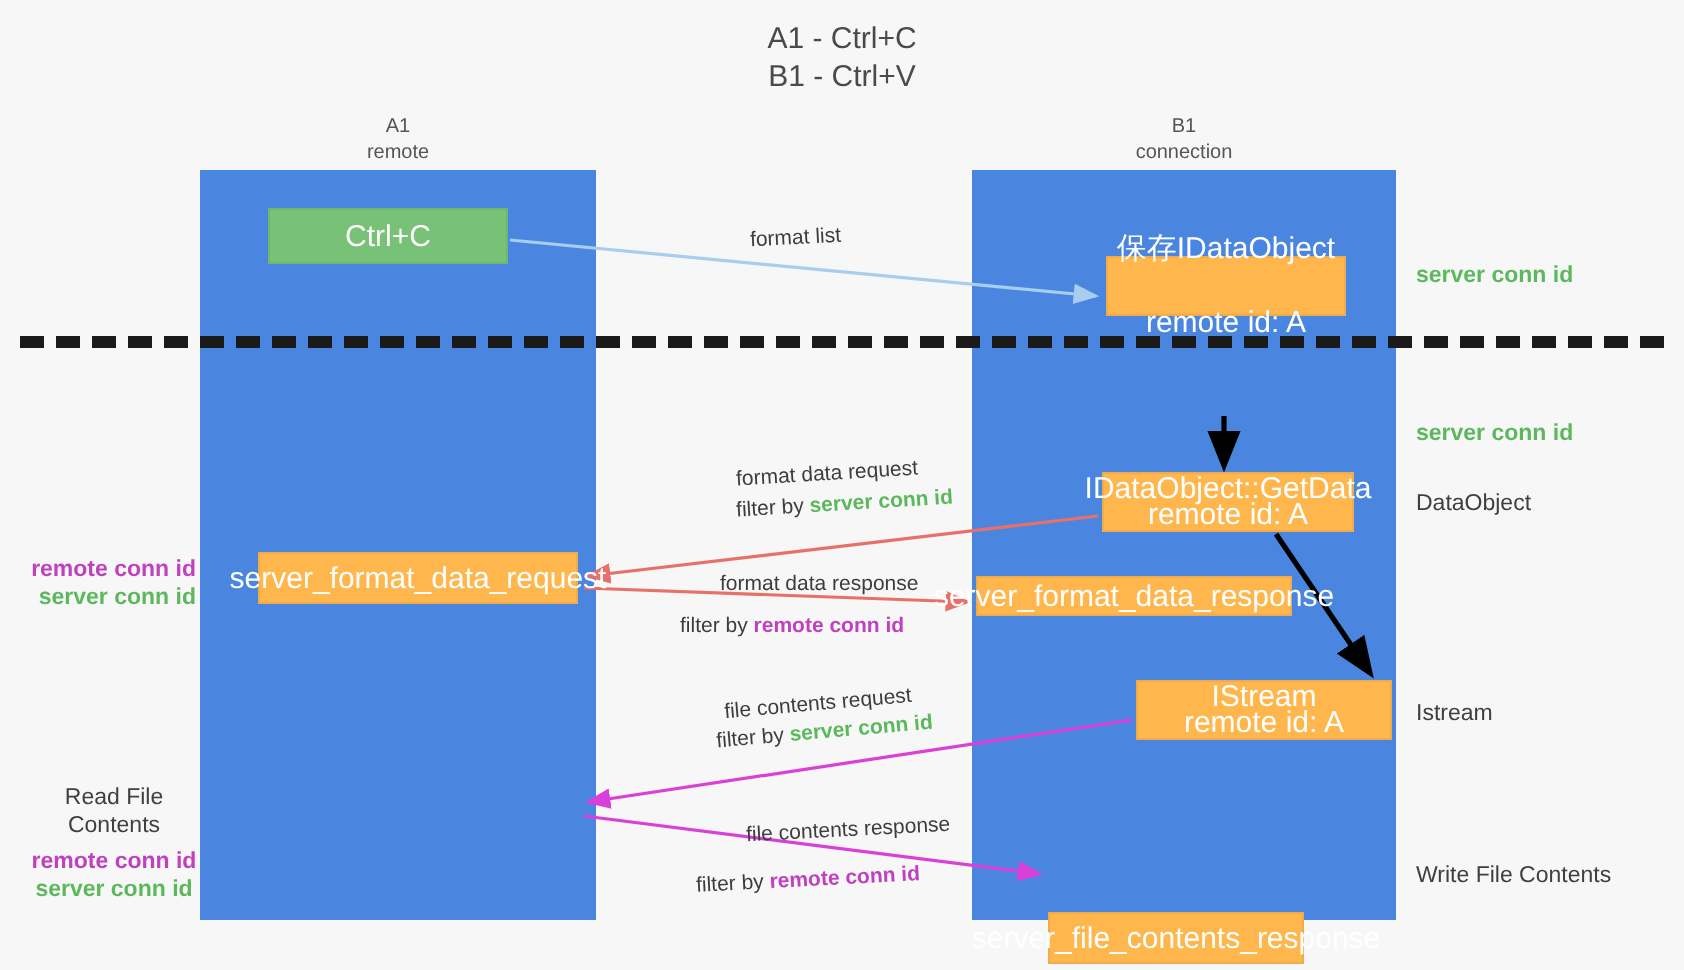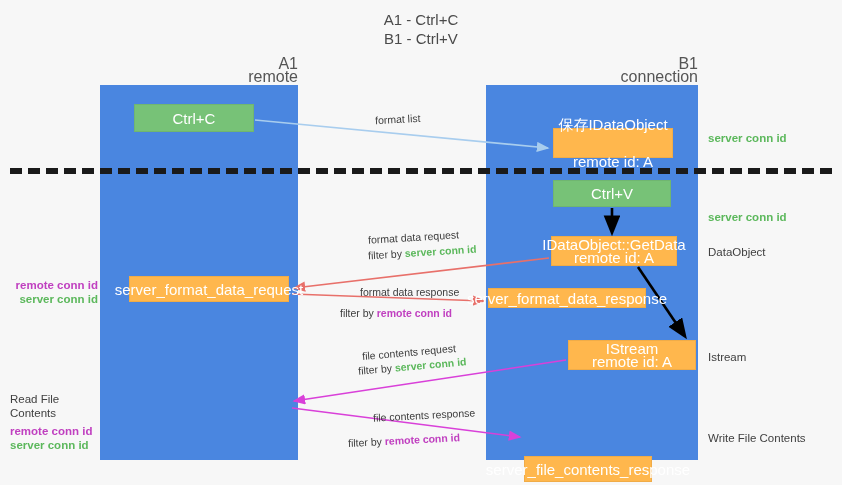--- a/index.html
+++ b/index.html
@@ -15,21 +15,21 @@
   .abs{position:absolute;}
 
   
   #title{
     left:0;top:10px;width:842px;
     text-align:center;font-size:15px;line-height:19px;color:#4a4a4a;
   }
 
   
   .col-head{
-    text-align:right;font-size:16px;line-height:13px;color:#555;
+    text-align:center;font-size:10px;line-height:13px;color:#555;
   }
   #head-a1{left:100px;top:57px;width:198px;}
   #head-b1{left:486px;top:57px;width:212px;}
 
   
   .lane{background:#4a86e0;}
   #lane-a1{left:100px;top:85px;width:198px;height:375px;}
   #lane-b1{left:486px;top:85px;width:212px;height:375px;}
 
   
@@ -60,21 +60,21 @@
   .purple-t{color:#c040c0;font-weight:bold;}
   .plain-t{color:#404040;}
 
   #lbl-r-conn1{left:708px;top:131px;}
   #lbl-r-conn2{left:708px;top:210px;}
   #lbl-dataobject{left:708px;top:245px;}
   #lbl-istream{left:708px;top:350px;}
   #lbl-writefile{left:708px;top:431px;}
 
   #lbl-left-1{left:10px;top:278px;width:88px;text-align:right;}
-  #lbl-left-2{left:10px;top:392px;width:94px;text-align:left;}
+  #lbl-left-2{left:10px;top:392px;width:94px;text-align:center;}
 
   
   .arrowlbl{font-size:10.5px;line-height:14px;color:#3d3d3d;white-space:nowrap;}
   .arrowlbl b{font-weight:bold;}
 
   #t-formatlist{left:375px;top:112px;transform:rotate(-3deg);}
   #t-fdreq{left:368px;top:230px;transform:rotate(-3.5deg);}
   #t-fdreq2{left:368px;top:245px;transform:rotate(-3.5deg);}
   #t-fdres{left:360px;top:285px;}
   #t-fdres2{left:340px;top:306px;}
@@ -148,23 +148,20 @@
 
   <div class="abs box green" id="box-ctrlc">
     <span>Ctrl+C</span>
   </div>
 
   <div class="abs box orange" id="box-save-ido">
     <span>保存IDataObject</span>
     <span>remote id: A</span>
   </div>
 
-  <div class="abs box green" id="box-ctrlv">
-    <span>Ctrl+V</span>
-  </div>
 
   <div class="abs box orange" id="box-getdata">
     <span>IDataObject::GetData</span>
     <span>remote id: A</span>
   </div>
 
   <div class="abs box orange" id="box-sfdreq">
     <span>server_format_data_request</span>
   </div>
 

